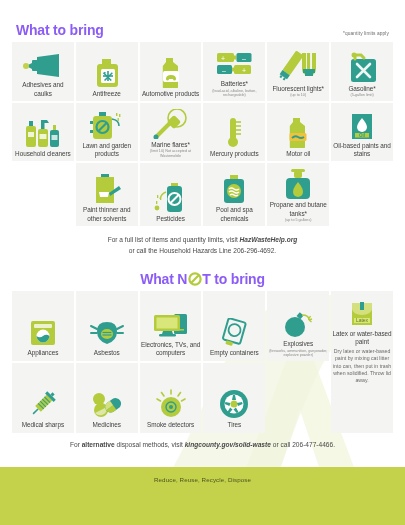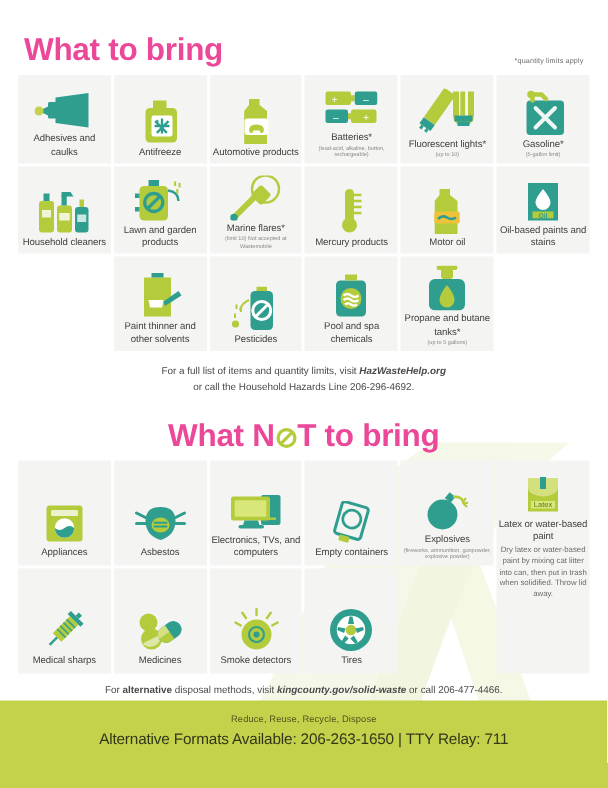--- a/index.html
+++ b/index.html
@@ -18,21 +18,21 @@
     opacity: .55; pointer-events: none; z-index: 0;
   }
 
   .content { position: relative; z-index: 2; }
 
   .sec-head {
     display: flex; align-items: flex-end; justify-content: space-between;
     padding: 0 16px;
   }
   h1 {
-    font-size: 21px; font-weight: bold; color: #ec4899; letter-spacing: -.2px;
+    font-size: 14px; font-weight: bold; color: #8b5cf6; letter-spacing: -.2px;
   }
   .note { font-size: 4.8px; color: #6d6d6d; padding-bottom: 2px; letter-spacing: .1px; }
 
   .not-o {
     display: inline-block; position: relative;
     width: 14px; height: 14px; vertical-align: -2px; margin: 0 .5px;
   }
   .not-o svg { display:block; }
 
   
@@ -519,16 +519,15 @@
     </div>
 
     <div class="para" style="margin-top:7px;">
       <span>For </span><span class="bold">alternative</span><span> disposal methods, visit </span><span class="bolditalic">kingcounty.gov/solid-waste</span><span> or call 206-477-4466.</span>
     </div>
 
   </div>
 
   <div class="footer">
     <div class="f1">Reduce, Reuse, Recycle, Dispose</div>
-    <div class="f2">Alternative Formats Available: 206-263-1650 | TTY Relay: 711</div>
   </div>
 
 </div>
 
 </body></html>

